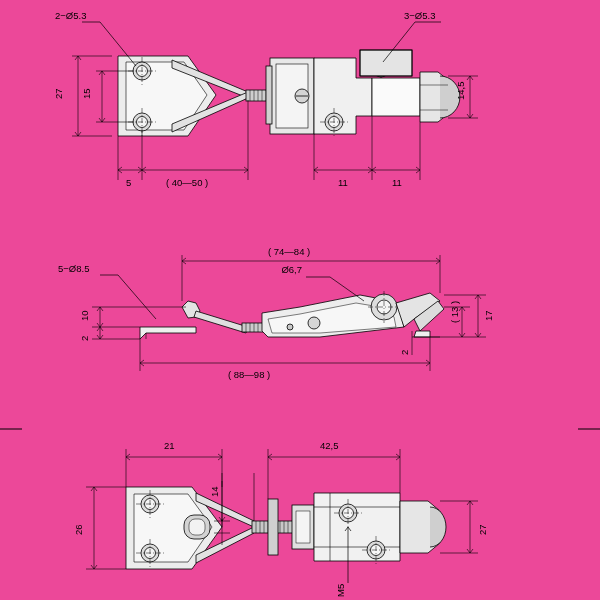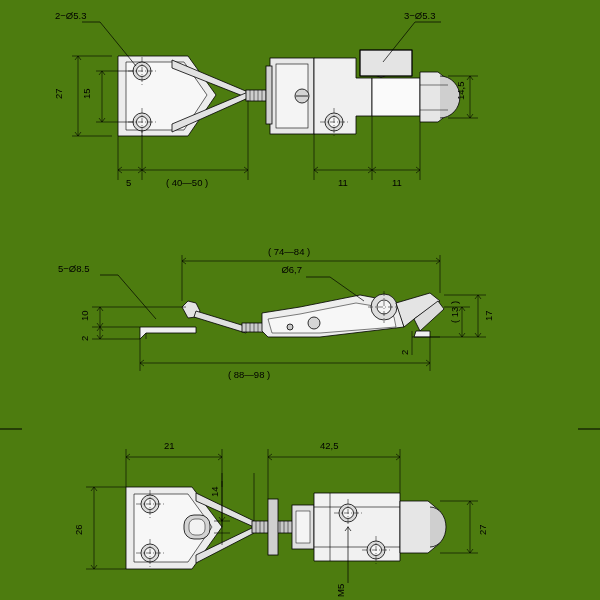--- a/index.html
+++ b/index.html
@@ -11,21 +11,21 @@
     width: 600px;
     height: 600px;
     font-family: "Liberation Sans", sans-serif;
     color: #000000;
     overflow: hidden;
   }
   #sheet {
     position: relative;
     width: 600px;
     height: 600px;
-    background: #4d7c0f;
+    background: #ec4899;
   }
   #sheet svg {
     position: absolute;
     left: 0;
     top: 0;
   }
   .dimtext {
     font-family: "Liberation Sans", sans-serif;
     font-size: 9.5px;
     fill: #000000;

